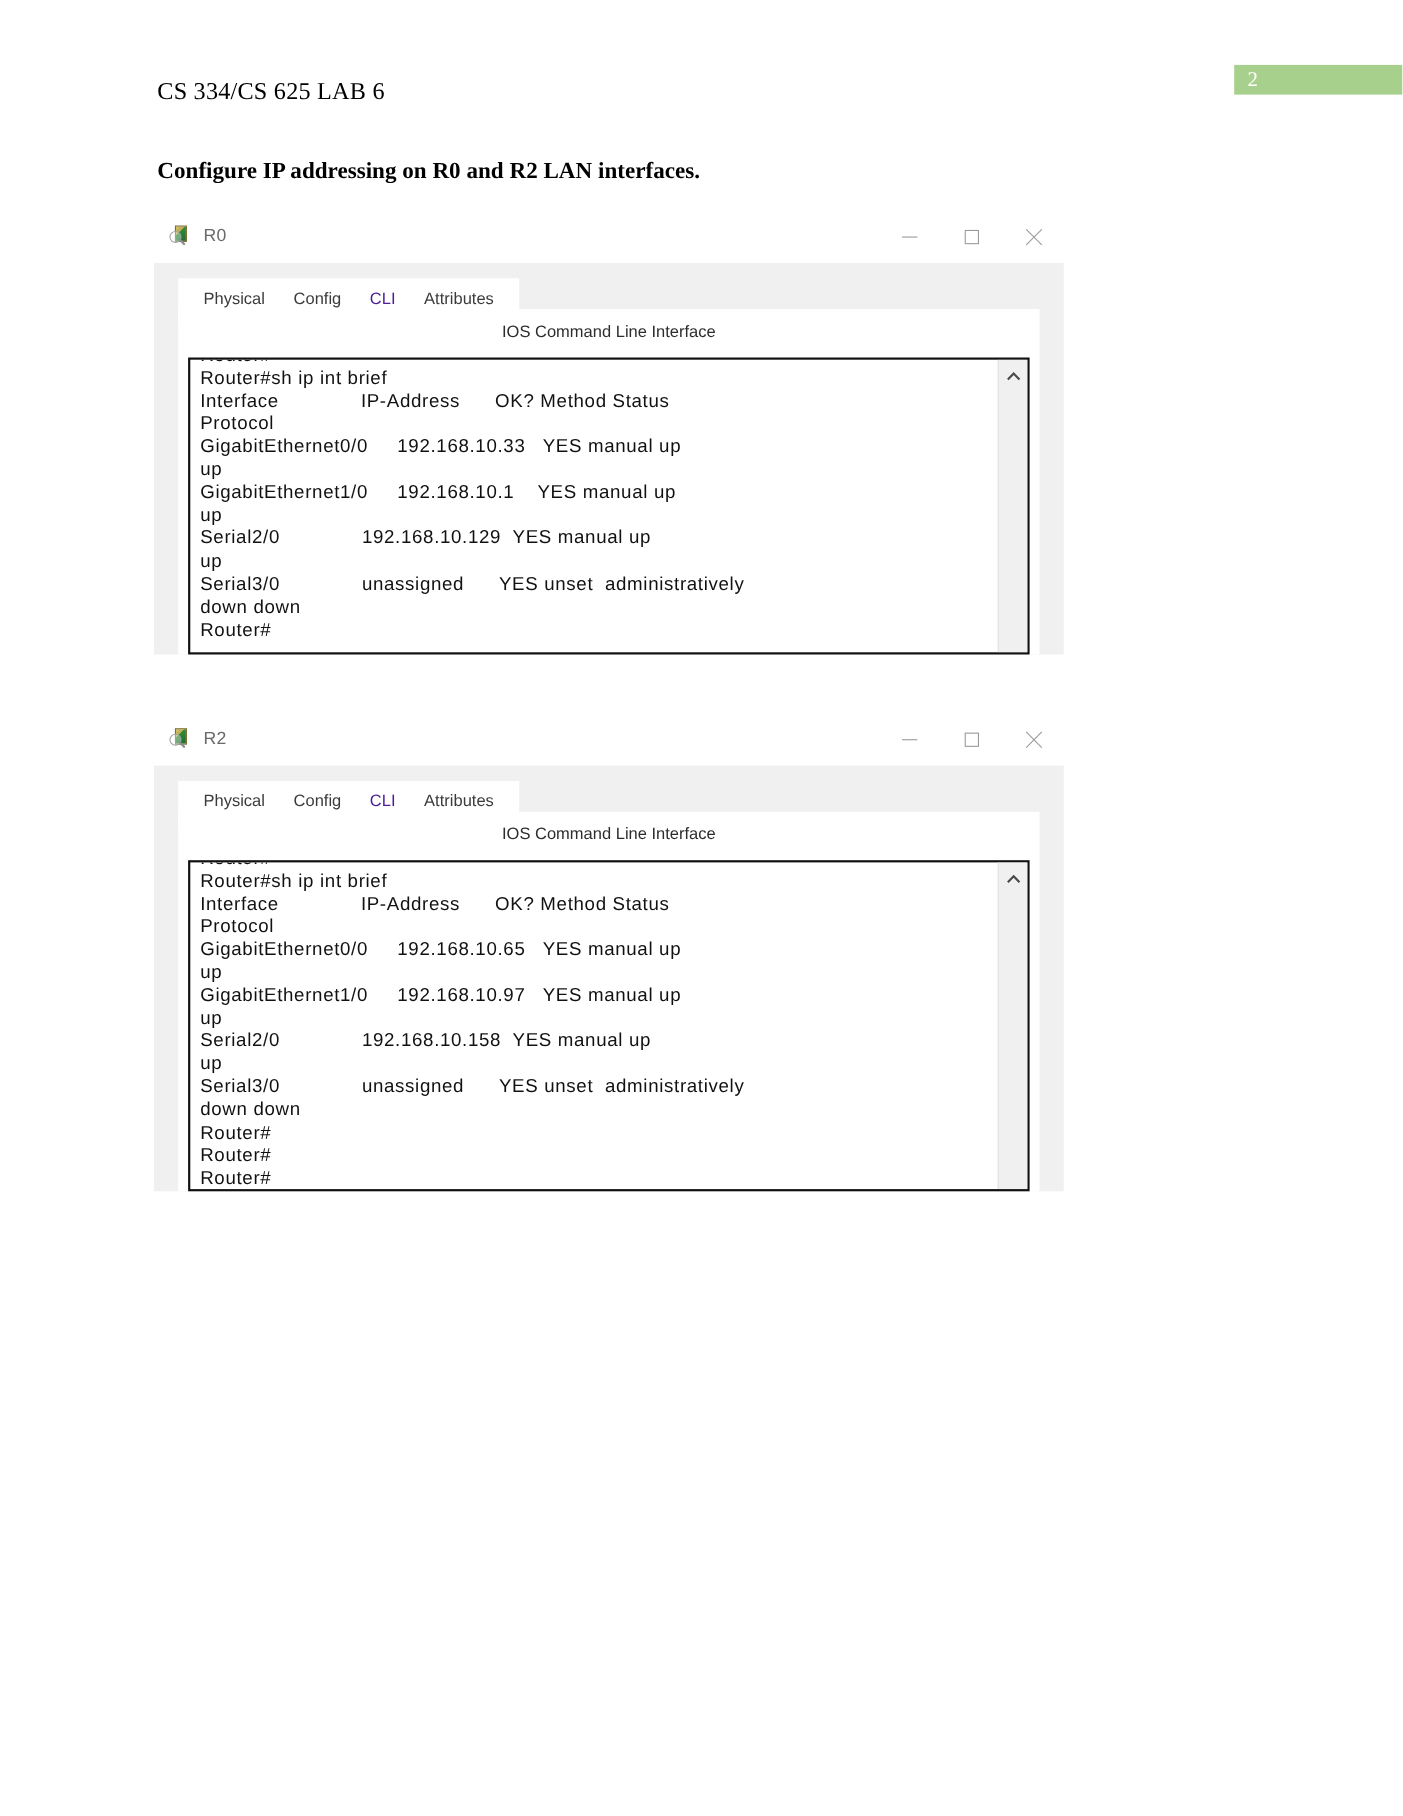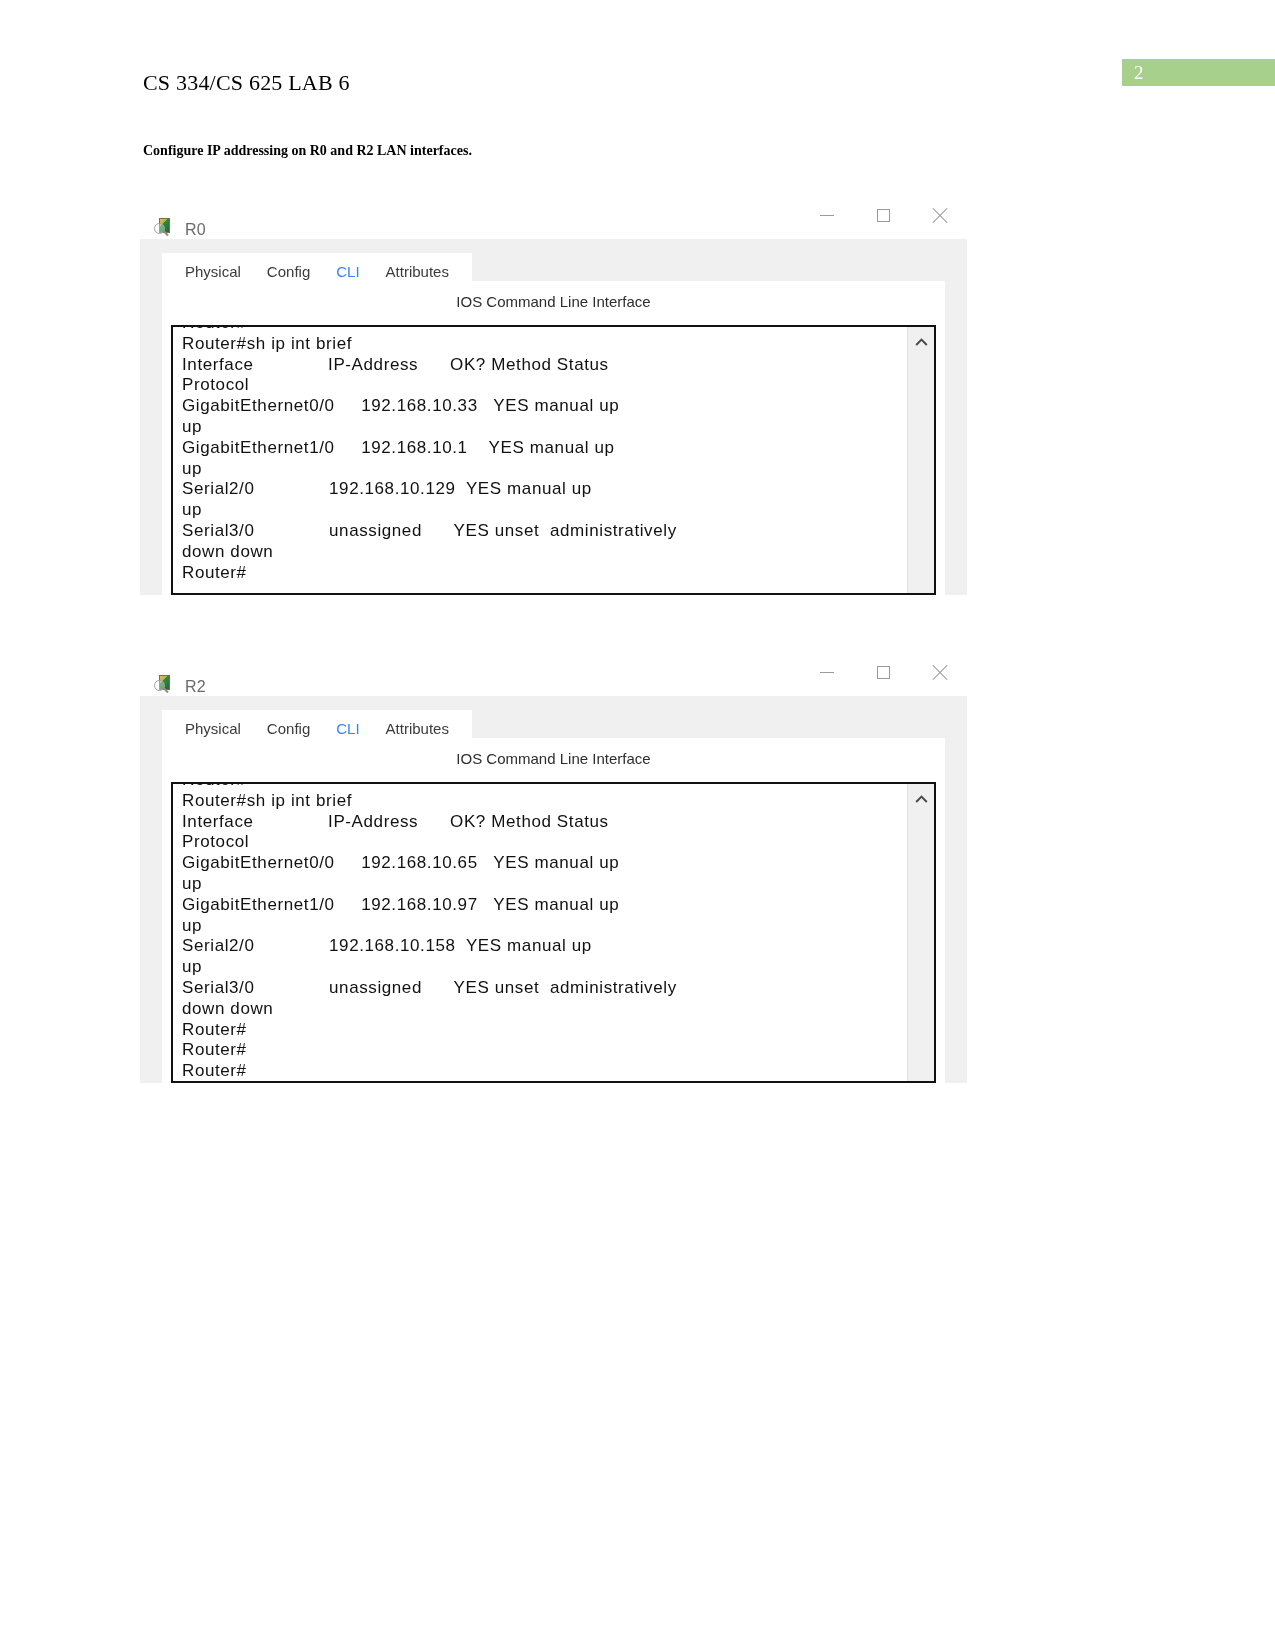--- a/index.html
+++ b/index.html
@@ -42,36 +42,36 @@
     font-family: "Liberation Serif", serif;
     font-size: 22px;
     color: #000000;
     letter-spacing: 0.2px;
   }
   .doc-heading {
     position: absolute;
     left: 143px;
     top: 143px;
     font-family: "Liberation Serif", serif;
-    font-size: 14px;
+    font-size: 21px;
     font-weight: bold;
     color: #000000;
   }
 
   
   .pt-window {
     position: absolute;
     background: #ffffff;
   }
   .pt-titlebar {
     position: relative;
     height: 48px;
     background: #ffffff;
     display: flex;
-    align-items: flex-end;
+    align-items: center;
   }
   .pt-app-icon {
     position: relative;
     width: 22px;
     height: 22px;
     margin-left: 14px;
     flex: none;
   }
   .pt-app-icon .flag {
     position: absolute;
@@ -170,21 +170,21 @@
   }
   .pt-tab {
     position: relative;
     padding: 10px 13px 0 13px;
     font-family: "Liberation Sans", sans-serif;
     font-size: 15px;
     color: #3b3b3b;
     white-space: nowrap;
   }
   .pt-tab.active {
-    color: #3b82f6;
+    color: #4c1d95;
   }
   .pt-tab.active .tab-underline {
     position: absolute;
     left: 10px;
     right: 10px;
     bottom: -8px;
     height: 5px;
     background: #1f9fdb;
   }
 

